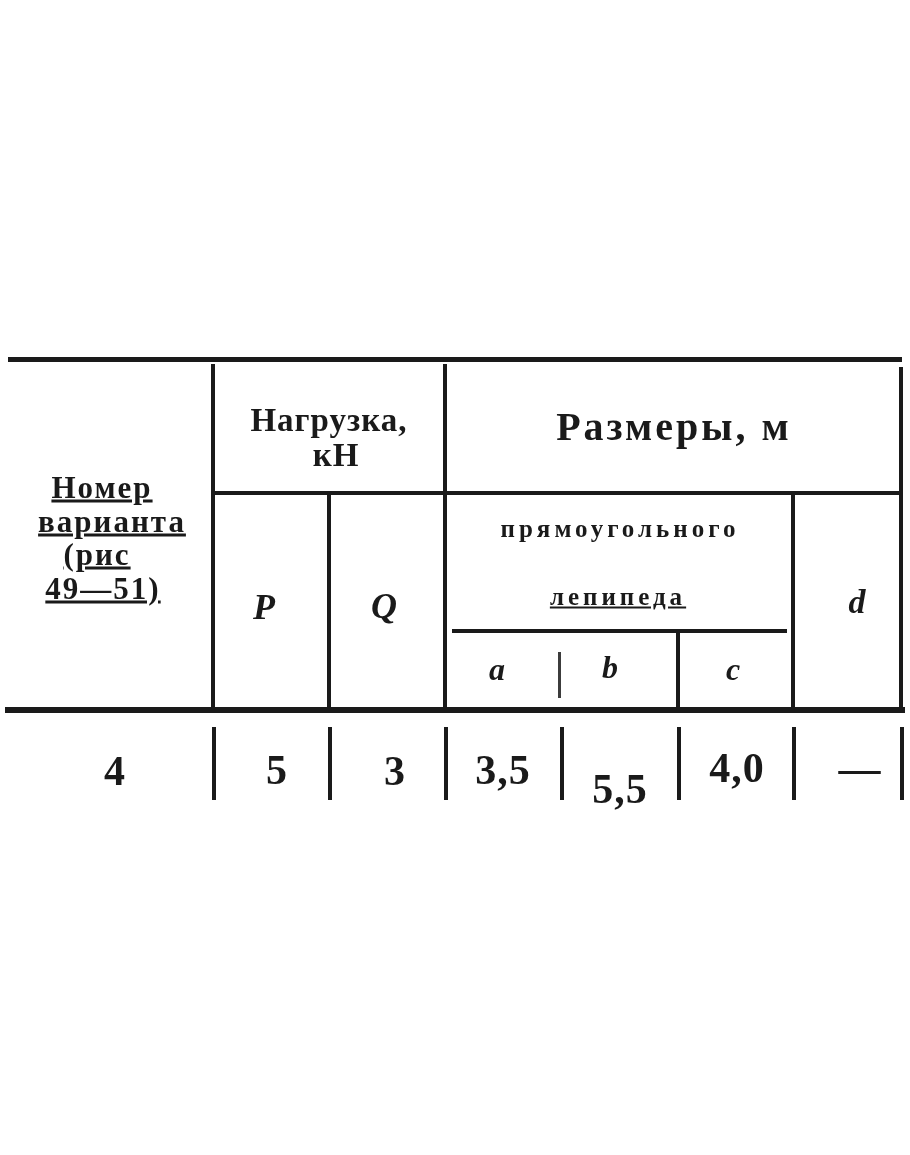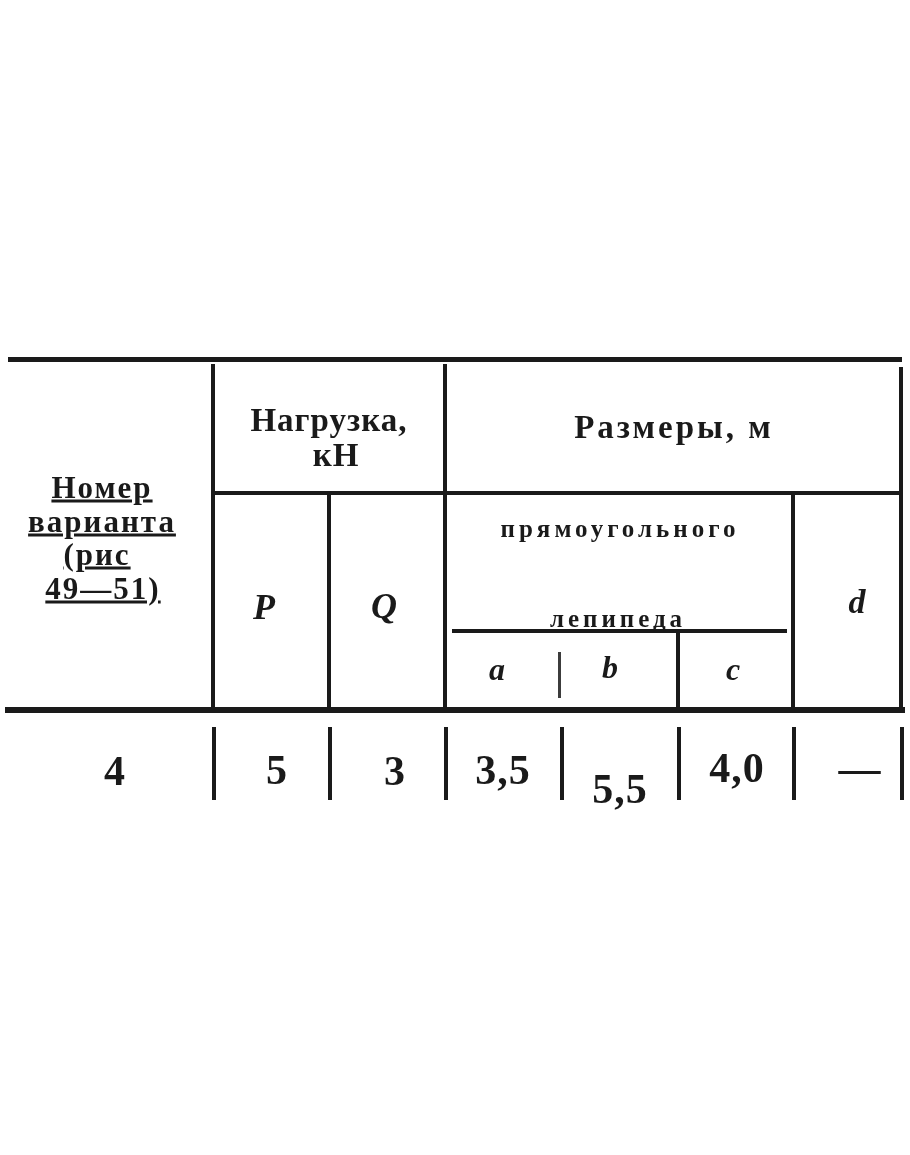--- a/index.html
+++ b/index.html
@@ -23,21 +23,21 @@
   .vl.faint { background: #3c3c3c; }
   .cell {
     position: absolute;
     transform: translate(-50%, -50%);
     white-space: nowrap;
     font-weight: bold;
     line-height: 1;
   }
   .t-var  { font-size: 31px; letter-spacing: 2px; text-decoration: underline; }
   .t-load { font-size: 33px; letter-spacing: 1px; }
-  .t-size { font-size: 33px; letter-spacing: 3px; text-align: center; }
+  .t-size { font-size: 40px; letter-spacing: 3px; text-align: center; }
   .t-par  { font-size: 25px; letter-spacing: 4px; }
   .t-pq   { font-size: 36px; font-style: italic; }
   .t-abc  { font-size: 32px; font-style: italic; }
   .t-d    { font-size: 34px; font-style: italic; }
   .t-data { font-size: 42px; letter-spacing: 1px; }
 </style>
 </head>
 <body>
 
 <div class="page">
@@ -57,31 +57,31 @@
 
   <div class="vl" style="left:212px; top:727px; width:4px; height:73px;"></div>
   <div class="vl" style="left:328px; top:727px; width:4px; height:73px;"></div>
   <div class="vl" style="left:444px; top:727px; width:4px; height:73px;"></div>
   <div class="vl" style="left:560px; top:727px; width:4px; height:73px;"></div>
   <div class="vl" style="left:677px; top:727px; width:4px; height:73px;"></div>
   <div class="vl" style="left:792px; top:727px; width:4px; height:73px;"></div>
   <div class="vl" style="left:900px; top:727px; width:4px; height:73px;"></div>
 
   <span class="cell t-var" style="left:102px; top:487px;">Номер</span>
-  <span class="cell t-var" style="left:102px; top:521px;">варианта</span>
+  <span class="cell t-var" style="left:112px; top:521px;">варианта</span>
   <span class="cell t-var" style="left:97px; top:554px;">(рис</span>
   <span class="cell t-var" style="left:103px; top:588px;text-align:center;">49—51)</span>
 
   <span class="cell t-load" style="left:329px; top:420px;">Нагрузка,</span>
   <span class="cell t-load" style="left:336px; top:455px;">кН</span>
 
   <span class="cell t-size" style="left:674px; top:427px;">Размеры, м</span>
 
   <span class="cell t-par" style="left:620px; top:528px;">прямоугольного</span>
-  <span class="cell t-par" style="left:618px; top:618px;">лепипеда</span>
+  <span class="cell t-par" style="left:618px; top:596px;text-decoration:underline;">лепипеда</span>
 
   <span class="cell t-pq" style="left:264px; top:607px;">P</span>
   <span class="cell t-pq" style="left:384px; top:606px;">Q</span>
   <span class="cell t-abc" style="left:497px; top:669px;">a</span>
   <span class="cell t-abc" style="left:610px; top:667px;">b</span>
   <span class="cell t-abc" style="left:733px; top:669px;">c</span>
   <span class="cell t-d" style="left:857px; top:602px;">d</span>
 
   <span class="cell t-data" style="left:115px; top:771px;">4</span>
   <span class="cell t-data" style="left:277px; top:770px;">5</span>

